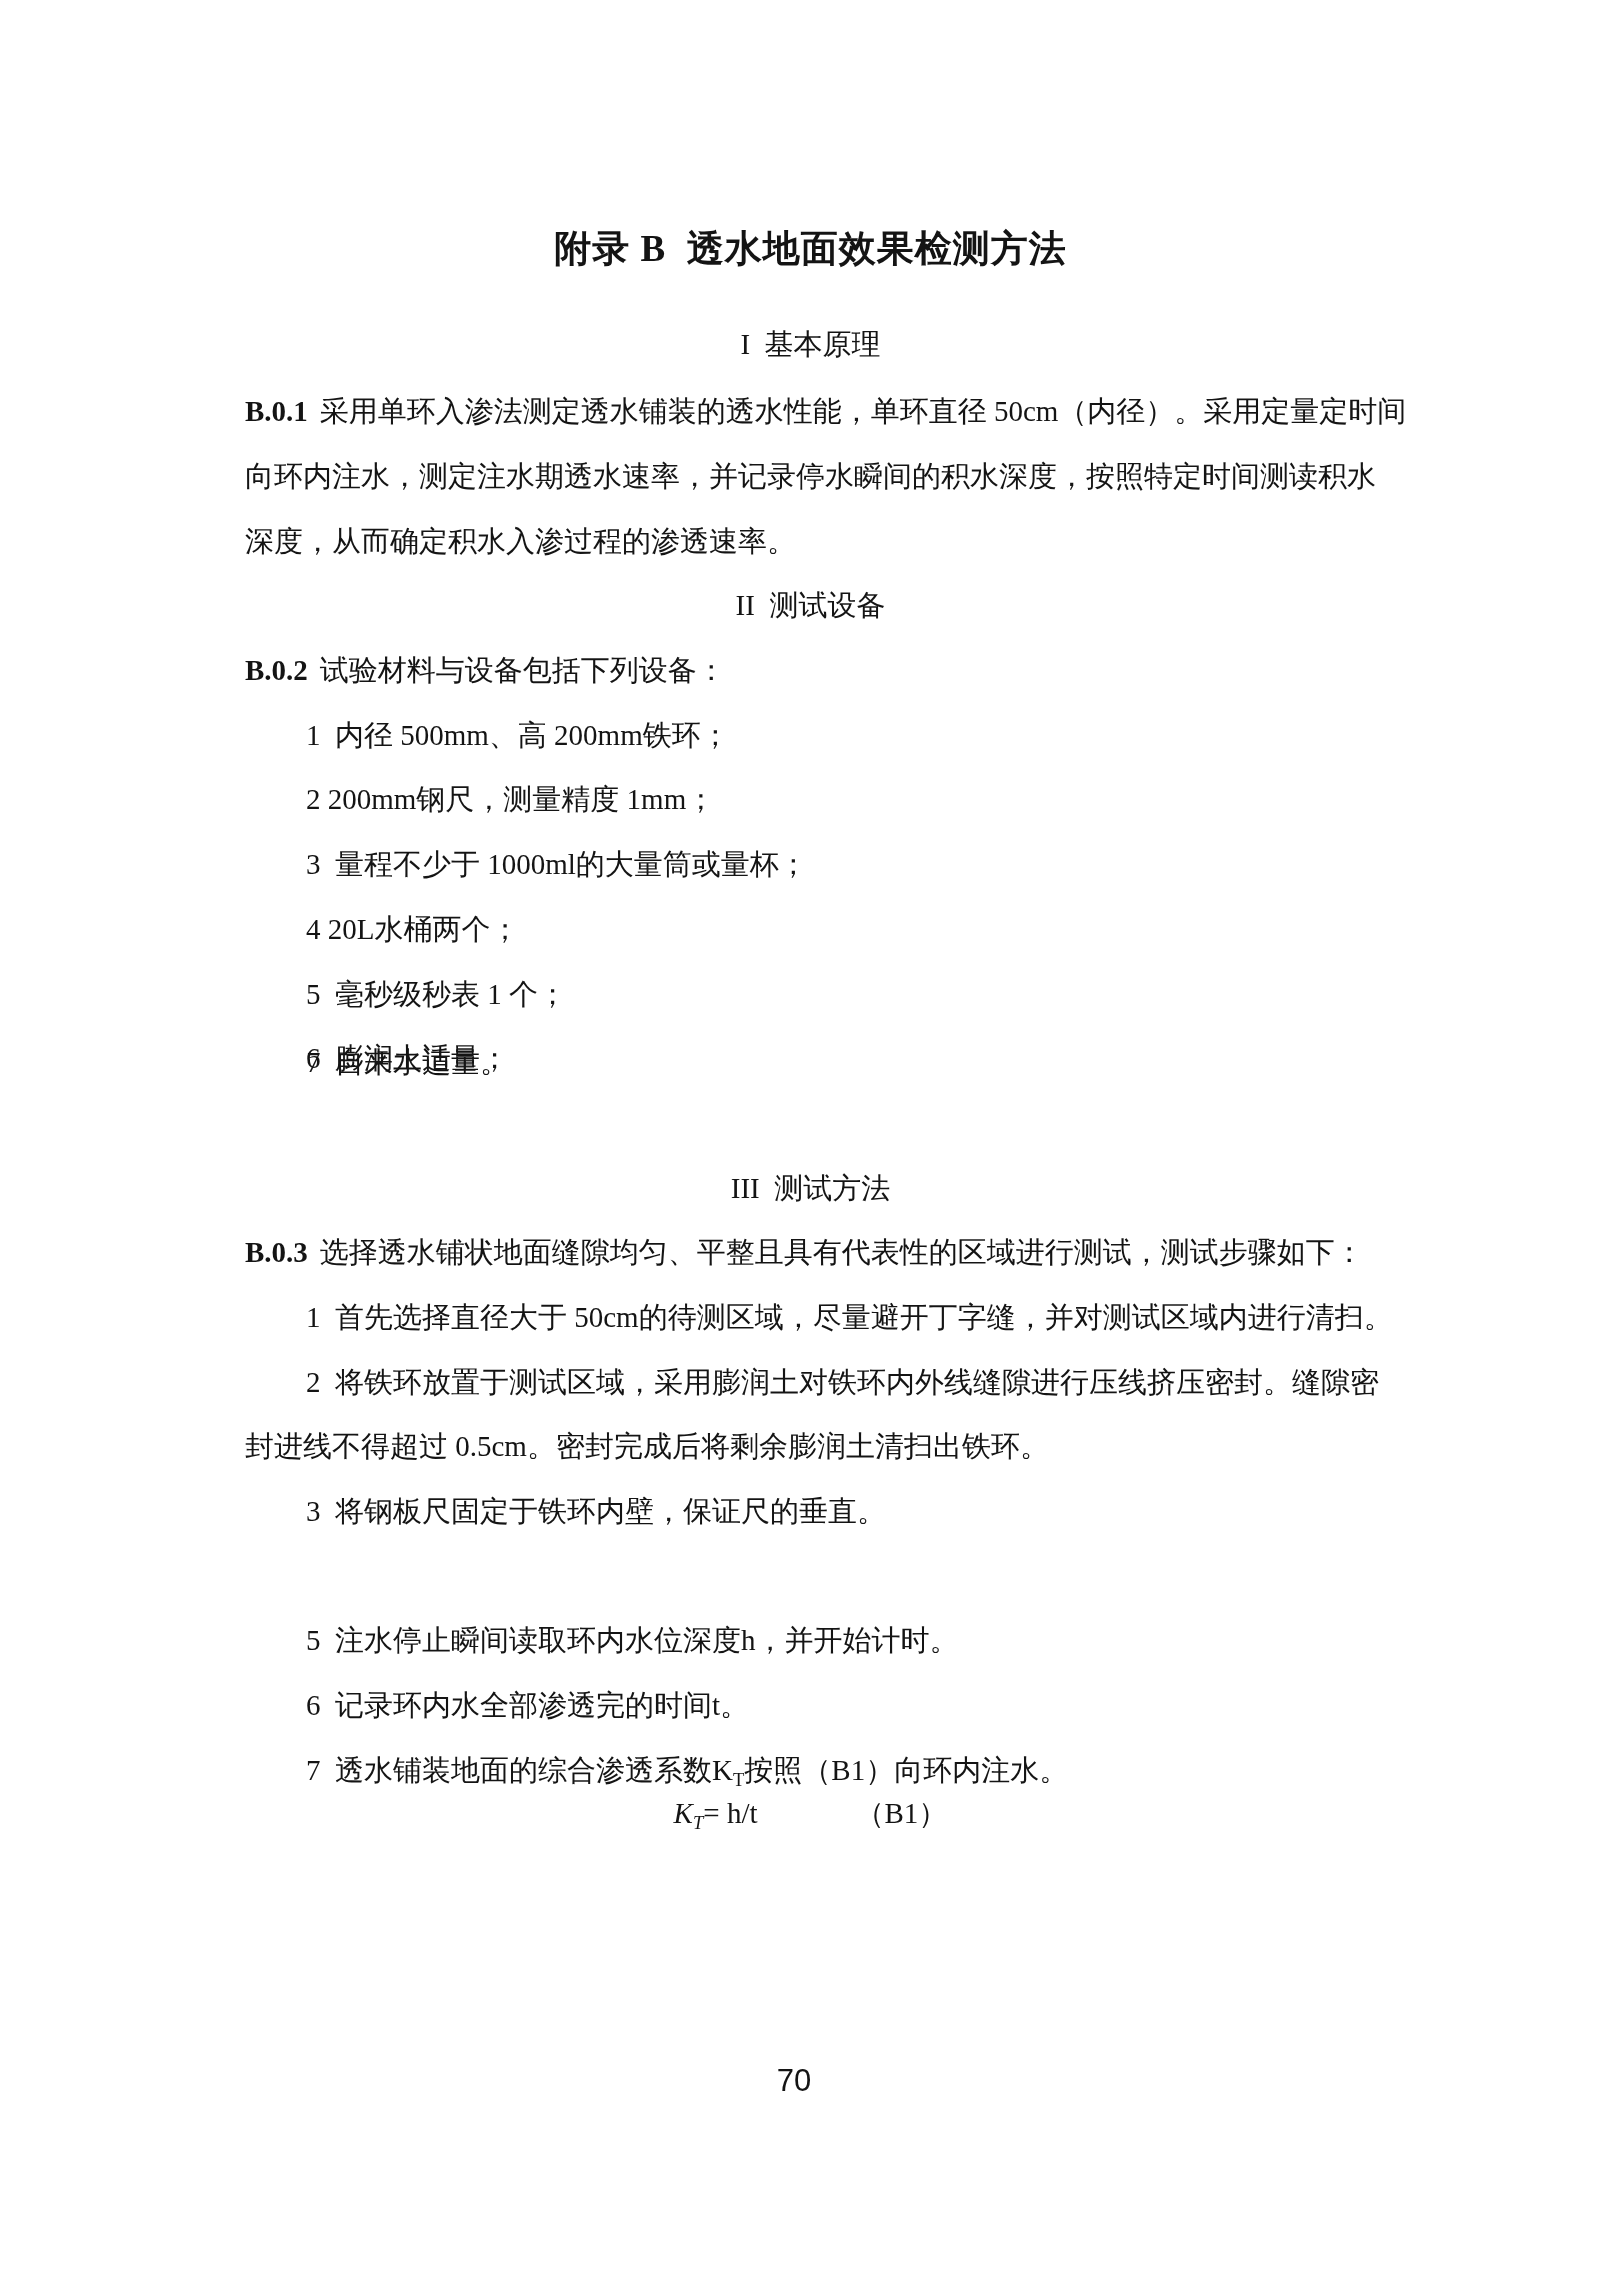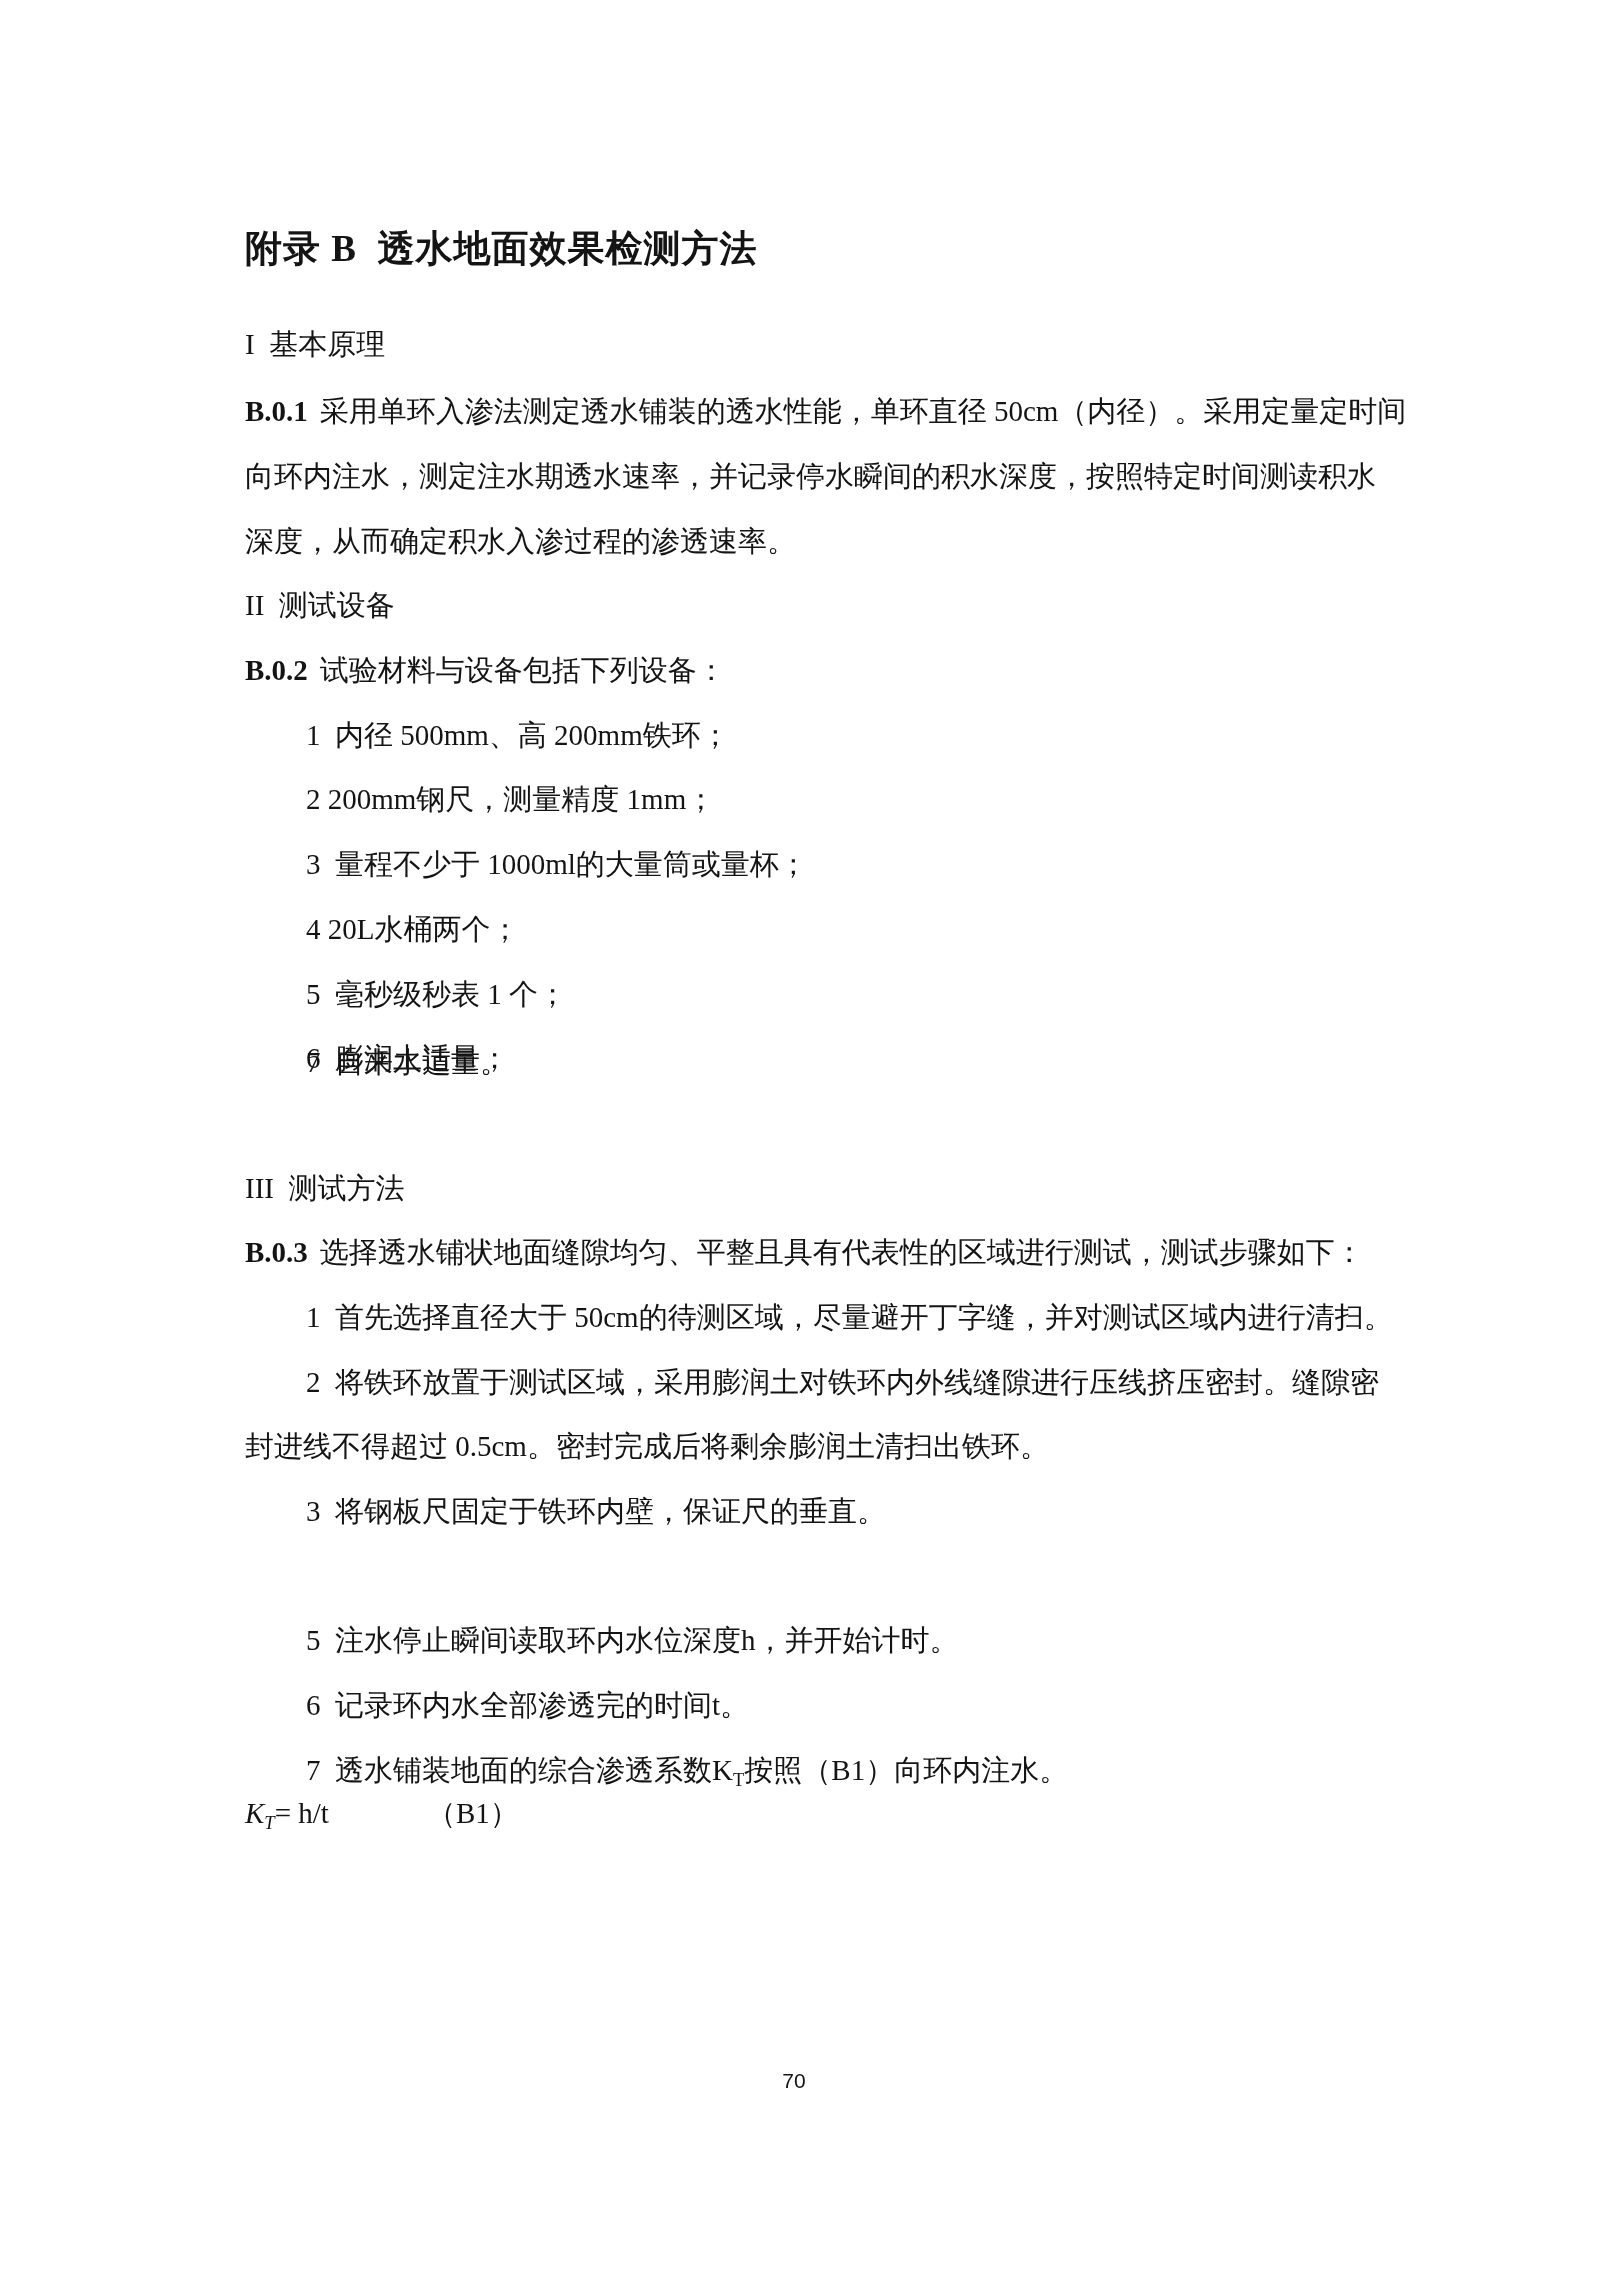--- a/index.html
+++ b/index.html
@@ -23,20 +23,21 @@
     width: 1131px;
     font-size: 29px;
     line-height: 65px;
     white-space: pre;
   }
   .indent {
     left: 306px;
     width: 1070px;
   }
   .centered {
+    text-align: center;
   }
   .doc-title {
     top: 221px;
     font-size: 37px;
     font-weight: bold;
     line-height: 55px;
     letter-spacing: 1px;
   }
   .heading {
     font-weight: normal;
@@ -56,21 +57,21 @@
     display: inline-block;
     width: 98px;
   }
   .page-number {
     position: absolute;
     top: 2064px;
     left: 0;
     width: 1588px;
     text-align: center;
     font-family: "Liberation Sans", "DejaVu Sans", sans-serif;
-    font-size: 21px;
+    font-size: 31px;
     line-height: 33px;
   }
 </style>
 </head>
 <body>
 
 <div class="page">
 
   <div class="line centered doc-title">附录 B  透水地面效果检测方法</div>
 

